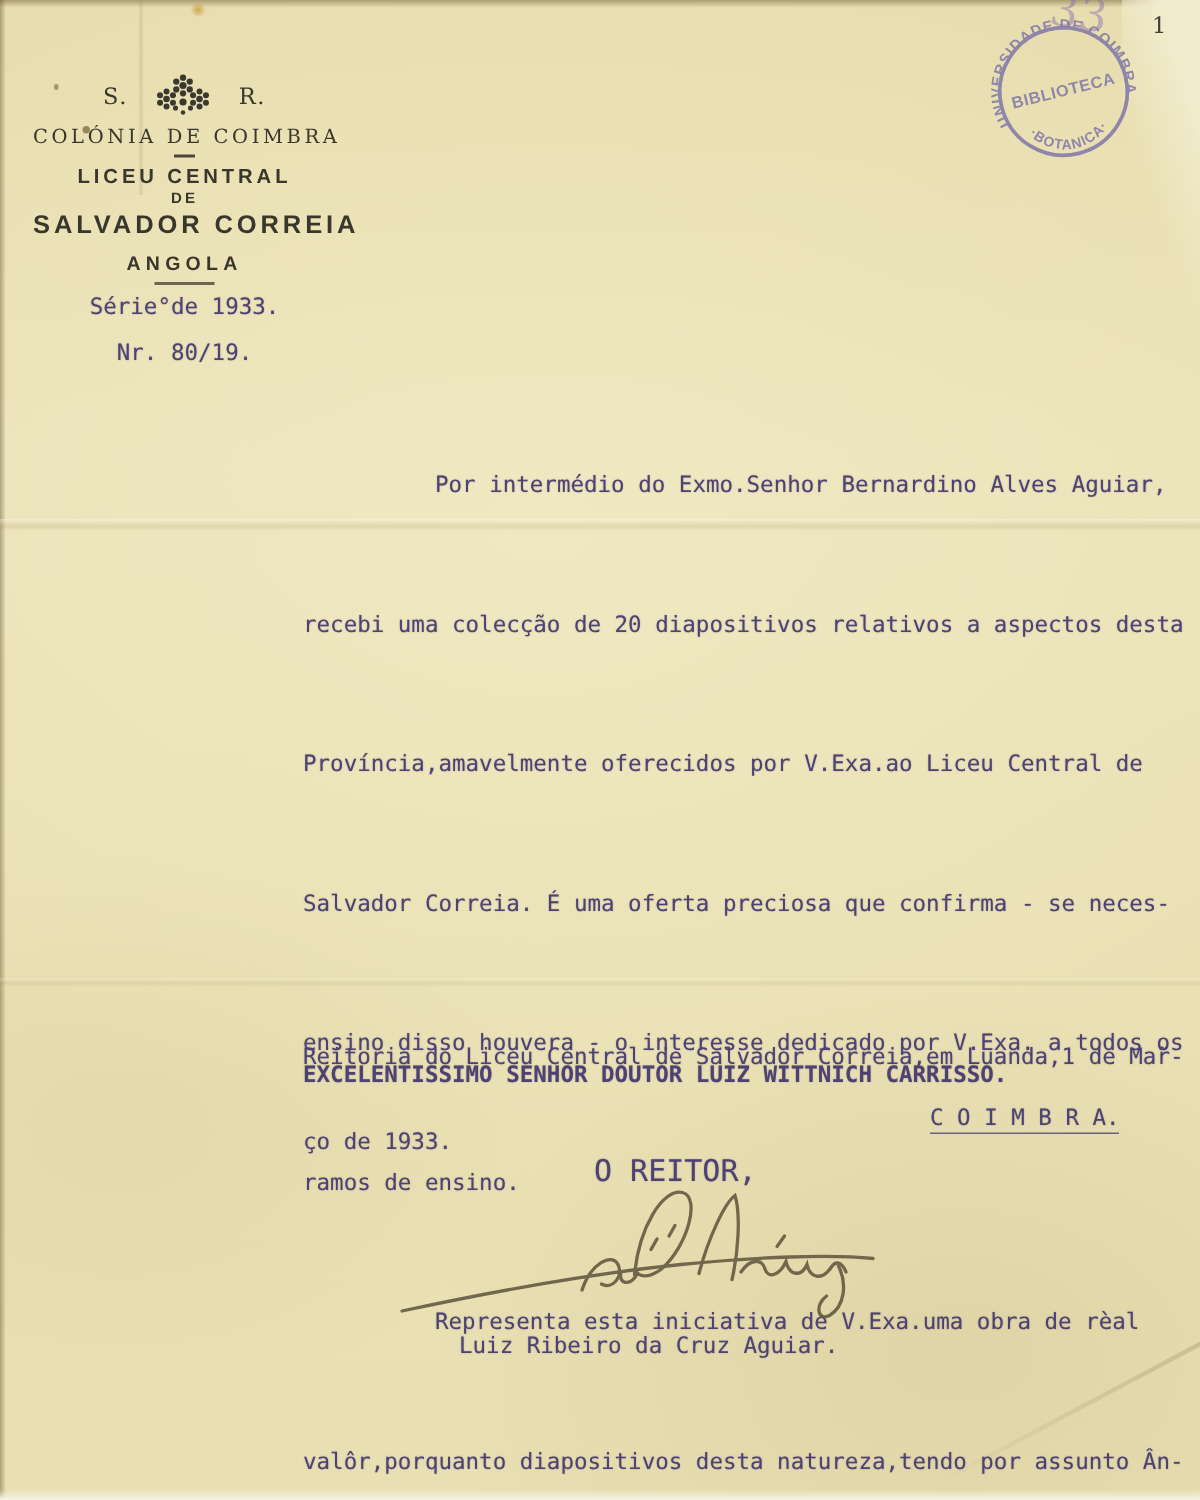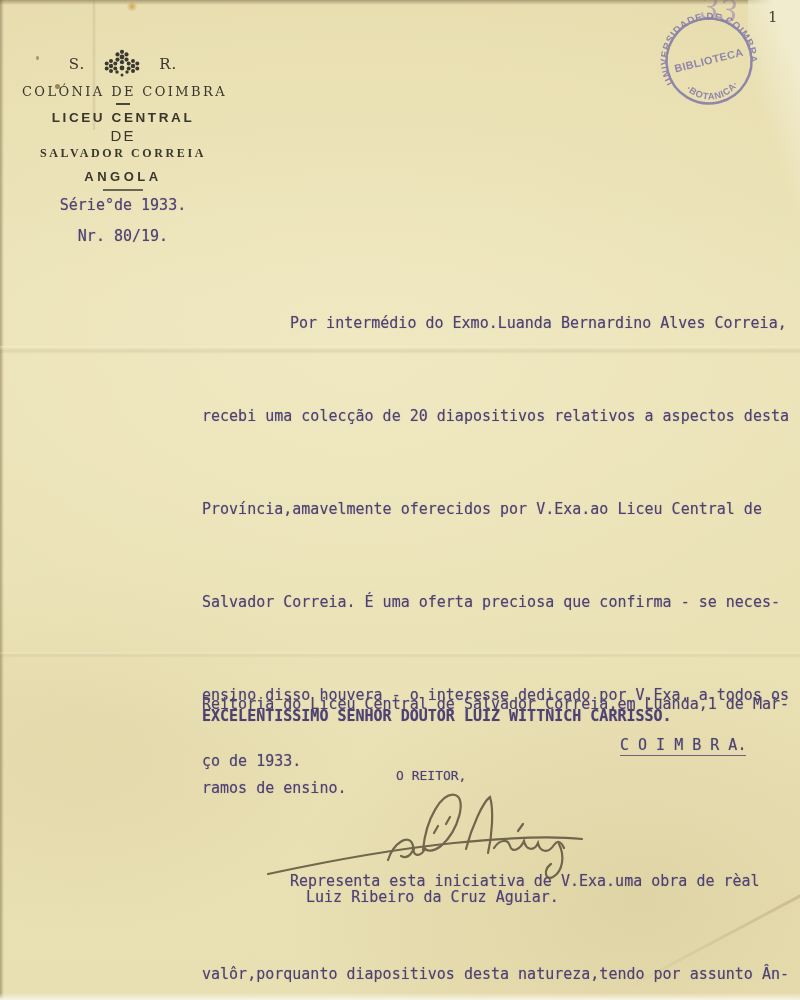--- a/index.html
+++ b/index.html
@@ -26,38 +26,38 @@
   .stain3{position:absolute;left:36px;top:56px;width:3px;height:4px;border-radius:50%;background:rgba(95,75,30,.5);}
 
   
   .letterhead{position:absolute;left:22px;top:40px;width:202px;text-align:center;color:#39362c;}
   .sr-row{display:flex;align-items:center;justify-content:center;gap:14px;padding-top:8px;}
   .sr{font-family:"DejaVu Serif",serif;font-size:15px;letter-spacing:1px;}
   .crest{width:46px;height:32px;display:block;}
   .colony{margin-top:4px;font-family:"DejaVu Serif",serif;font-size:13px;letter-spacing:2.4px;white-space:nowrap;}
   .lh-rule{width:14px;height:2px;background:#4a463a;margin:4px auto 5px auto;}
   .school1{font-size:13.5px;font-weight:bold;letter-spacing:2.6px;white-space:nowrap;}
-  .school-de{font-size:15px;font-weight:normal;letter-spacing:2px;margin-top:2px;}
-  .school2{font-size:12px;font-weight:bold;letter-spacing:2.6px;margin-top:2px;white-space:nowrap;font-family:Liberation Serif, serif;}
+  .school-de{font-size:10px;font-weight:bold;letter-spacing:2px;margin-top:2px;}
+  .school2{font-size:17px;font-weight:bold;letter-spacing:2.6px;margin-top:2px;white-space:nowrap;}
   .city{font-size:13px;font-weight:bold;letter-spacing:3.5px;margin-top:8px;}
   .lh-rule2{width:40px;height:2px;background:rgba(74,70,58,.8);margin:5px auto 0 auto;}
 
   
   .typed{font-family:"DejaVu Sans Mono","Liberation Mono",monospace;color:#4e4273;
          text-shadow:0 0 1px rgba(78,66,115,.45);white-space:pre;}
   .series{font-size:15px;margin-top:5px;}
   .docnr{font-size:15px;margin-top:13px;}
   .salutation{position:absolute;left:487px;top:166px;font-size:15px;}
   .body-block{position:absolute;left:202px;top:246px;font-size:15px;line-height:31px;}
   .bline{height:31px;}
   .ind{padding-left:88px;}
   .closing1{position:absolute;left:202px;top:657px;font-size:15px;line-height:19px;}
   .addressee{position:absolute;left:202px;top:707px;font-size:15px;font-weight:bold;}
   .coimbra{position:absolute;left:620px;top:736px;font-size:15px;border-bottom:1.6px solid rgba(78,66,115,.8);padding-bottom:1px;}
-  .rector{position:absolute;left:396px;top:768px;font-size:13px;}
+  .rector{position:absolute;left:396px;top:768px;font-size:20px;}
   .sig-name{position:absolute;left:306px;top:888px;font-size:15px;}
 
   .signature{position:absolute;left:262px;top:786px;width:330px;height:105px;}
 
   
   .stamp{position:absolute;left:652px;top:4px;width:114px;height:114px;transform:rotate(-14deg);opacity:.88;}
   .pencil{position:absolute;left:700px;top:-8px;font-family:"DejaVu Serif",serif;font-size:30px;color:rgba(135,105,180,.45);transform:rotate(9deg);}
   .pagenum{position:absolute;left:768px;top:8px;font-family:"DejaVu Serif",serif;font-size:15px;color:#45403a;}
 </style>
 </head>
@@ -140,21 +140,21 @@
     <text font-family="Liberation Sans, sans-serif" font-size="9" letter-spacing="0.6" fill="#837aa8" font-weight="bold">
       <textPath href="#arcBot" startOffset="2%">·BOTANICA·</textPath>
     </text>
     <text x="55" y="58" text-anchor="middle" font-family="Liberation Sans, sans-serif" font-size="10.5" font-weight="bold" letter-spacing="0.4" fill="#837aa8">BIBLIOTECA</text>
   </svg>
   <div class="pencil">33</div>
   <div class="pagenum">1</div>
 
 
   <div class="typed body-block">
-    <div class="bline ind">Por intermédio do Exmo.Luanda Bernardino Alves Correia,</div>
+    <div class="bline ind">Por intermédio do Exmo.Senhor Bernardino Alves Aguiar,</div>
     <div class="bline">recebi uma colecção de 20 diapositivos relativos a aspectos desta</div>
     <div class="bline">Província,amavelmente oferecidos por V.Exa.ao Liceu Central de</div>
     <div class="bline">Salvador Correia. É uma oferta preciosa que confirma - se neces-</div>
     <div class="bline">ensino disso houvera - o interesse dedicado por V.Exa. a todos os</div>
     <div class="bline">ramos de ensino.</div>
     <div class="bline ind">Representa esta iniciativa de V.Exa.uma obra de rèal</div>
     <div class="bline">valôr,porquanto diapositivos desta natureza,tendo por assunto Ân-</div>
     
     
     

